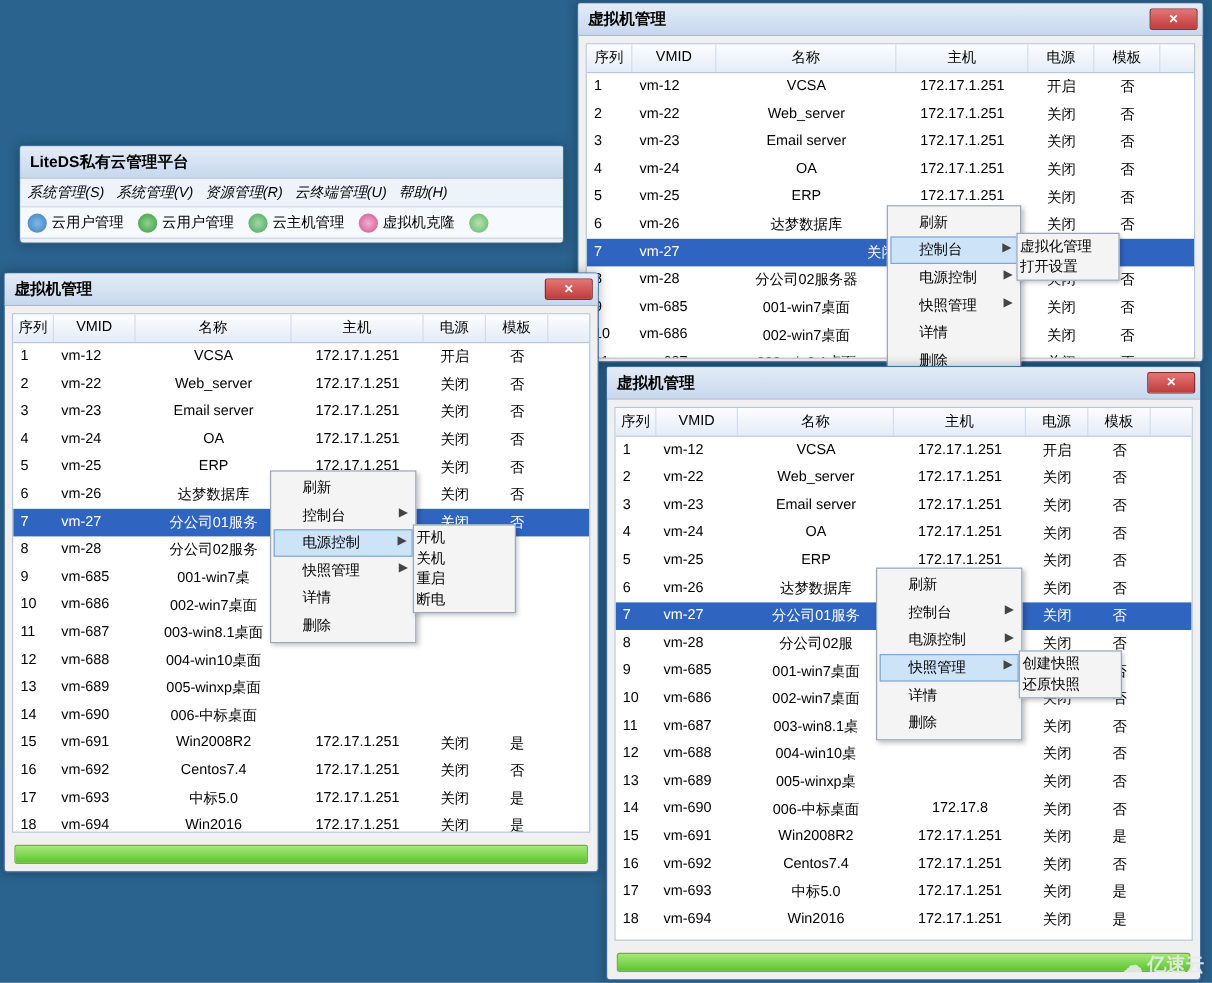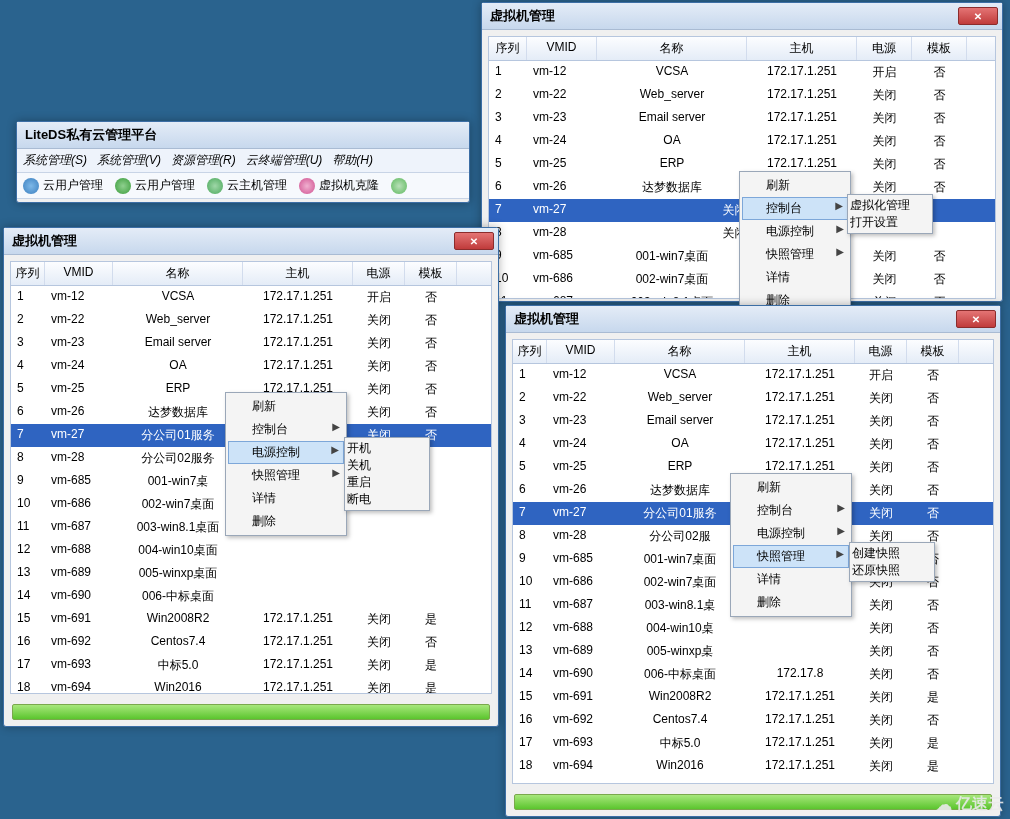--- a/index.html
+++ b/index.html
@@ -216,20 +216,21 @@
         <div class="data-row selected">
           <div class="col" style="width: 38px; border-right: none; text-align: left; padding-left: 6px;">7</div>
           <div class="col" style="width: 70px; border-right: none; text-align: left; padding-left: 6px;">vm-27</div>
           <div class="col" style="width: 110px; border-right: none;"></div>
           <div class="col" style="width: 55px; border-right: none;">关闭</div>
           <div class="col" style="width: 55px; border-right: none;">否</div>
         </div>
         <div class="data-row">
           <div class="col" style="width: 38px; border-right: none; text-align: left; padding-left: 6px;">8</div>
           <div class="col" style="width: 70px; border-right: none; text-align: left; padding-left: 6px;">vm-28</div>
+          <div class="col" style="width: 150px; border-right: none;">分公司02服务器</div>
           <div class="col" style="width: 110px; border-right: none;"></div>
           <div class="col" style="width: 55px; border-right: none;">关闭</div>
           <div class="col" style="width: 55px; border-right: none;">否</div>
         </div>
         <div class="data-row">
           <div class="col" style="width: 38px; border-right: none; text-align: left; padding-left: 6px;">9</div>
           <div class="col" style="width: 70px; border-right: none; text-align: left; padding-left: 6px;">vm-685</div>
           <div class="col" style="width: 150px; border-right: none;">001-win7桌面</div>
           <div class="col" style="width: 110px; border-right: none;"></div>
           <div class="col" style="width: 55px; border-right: none;">关闭</div>

